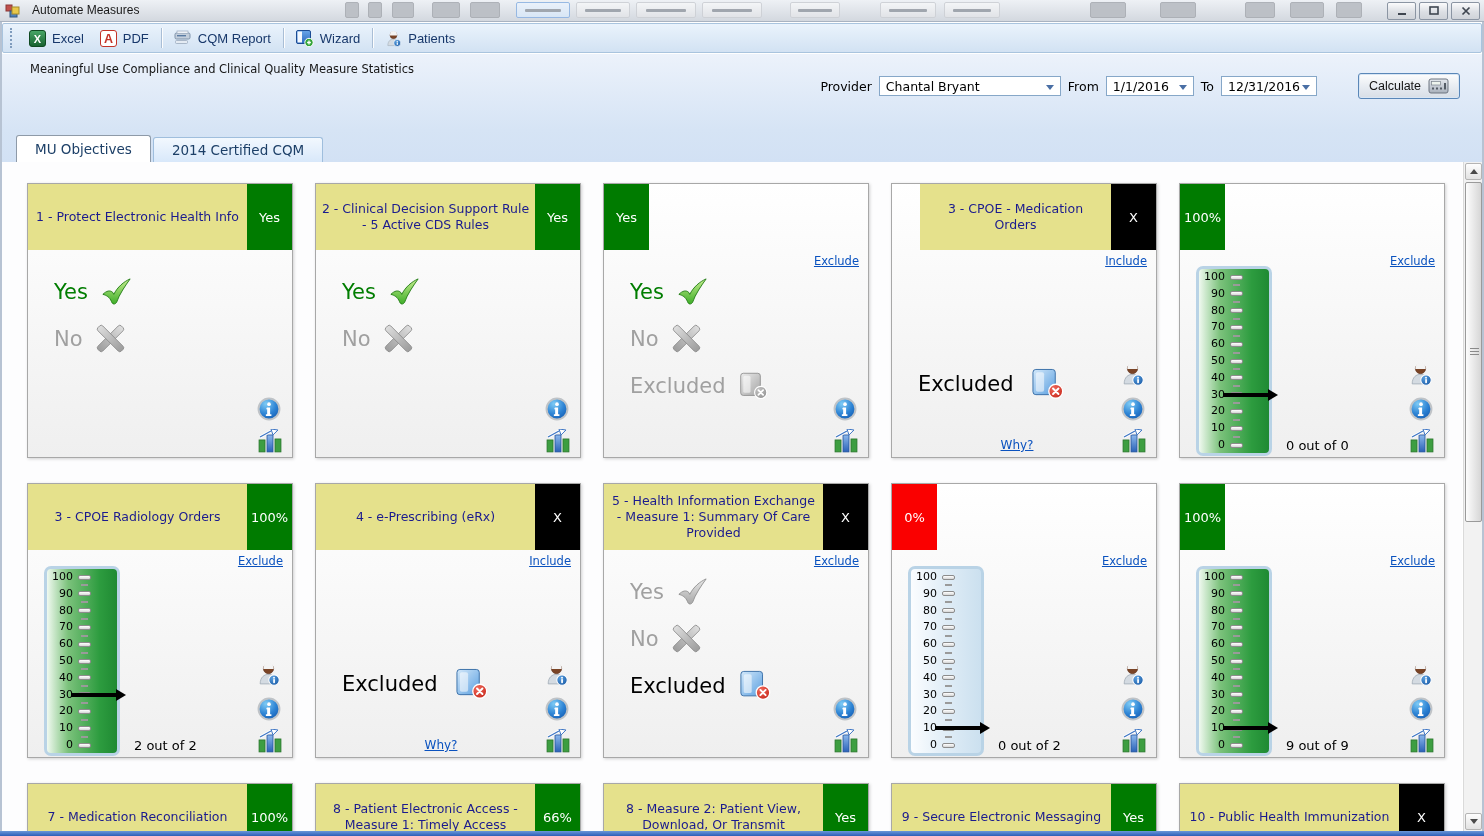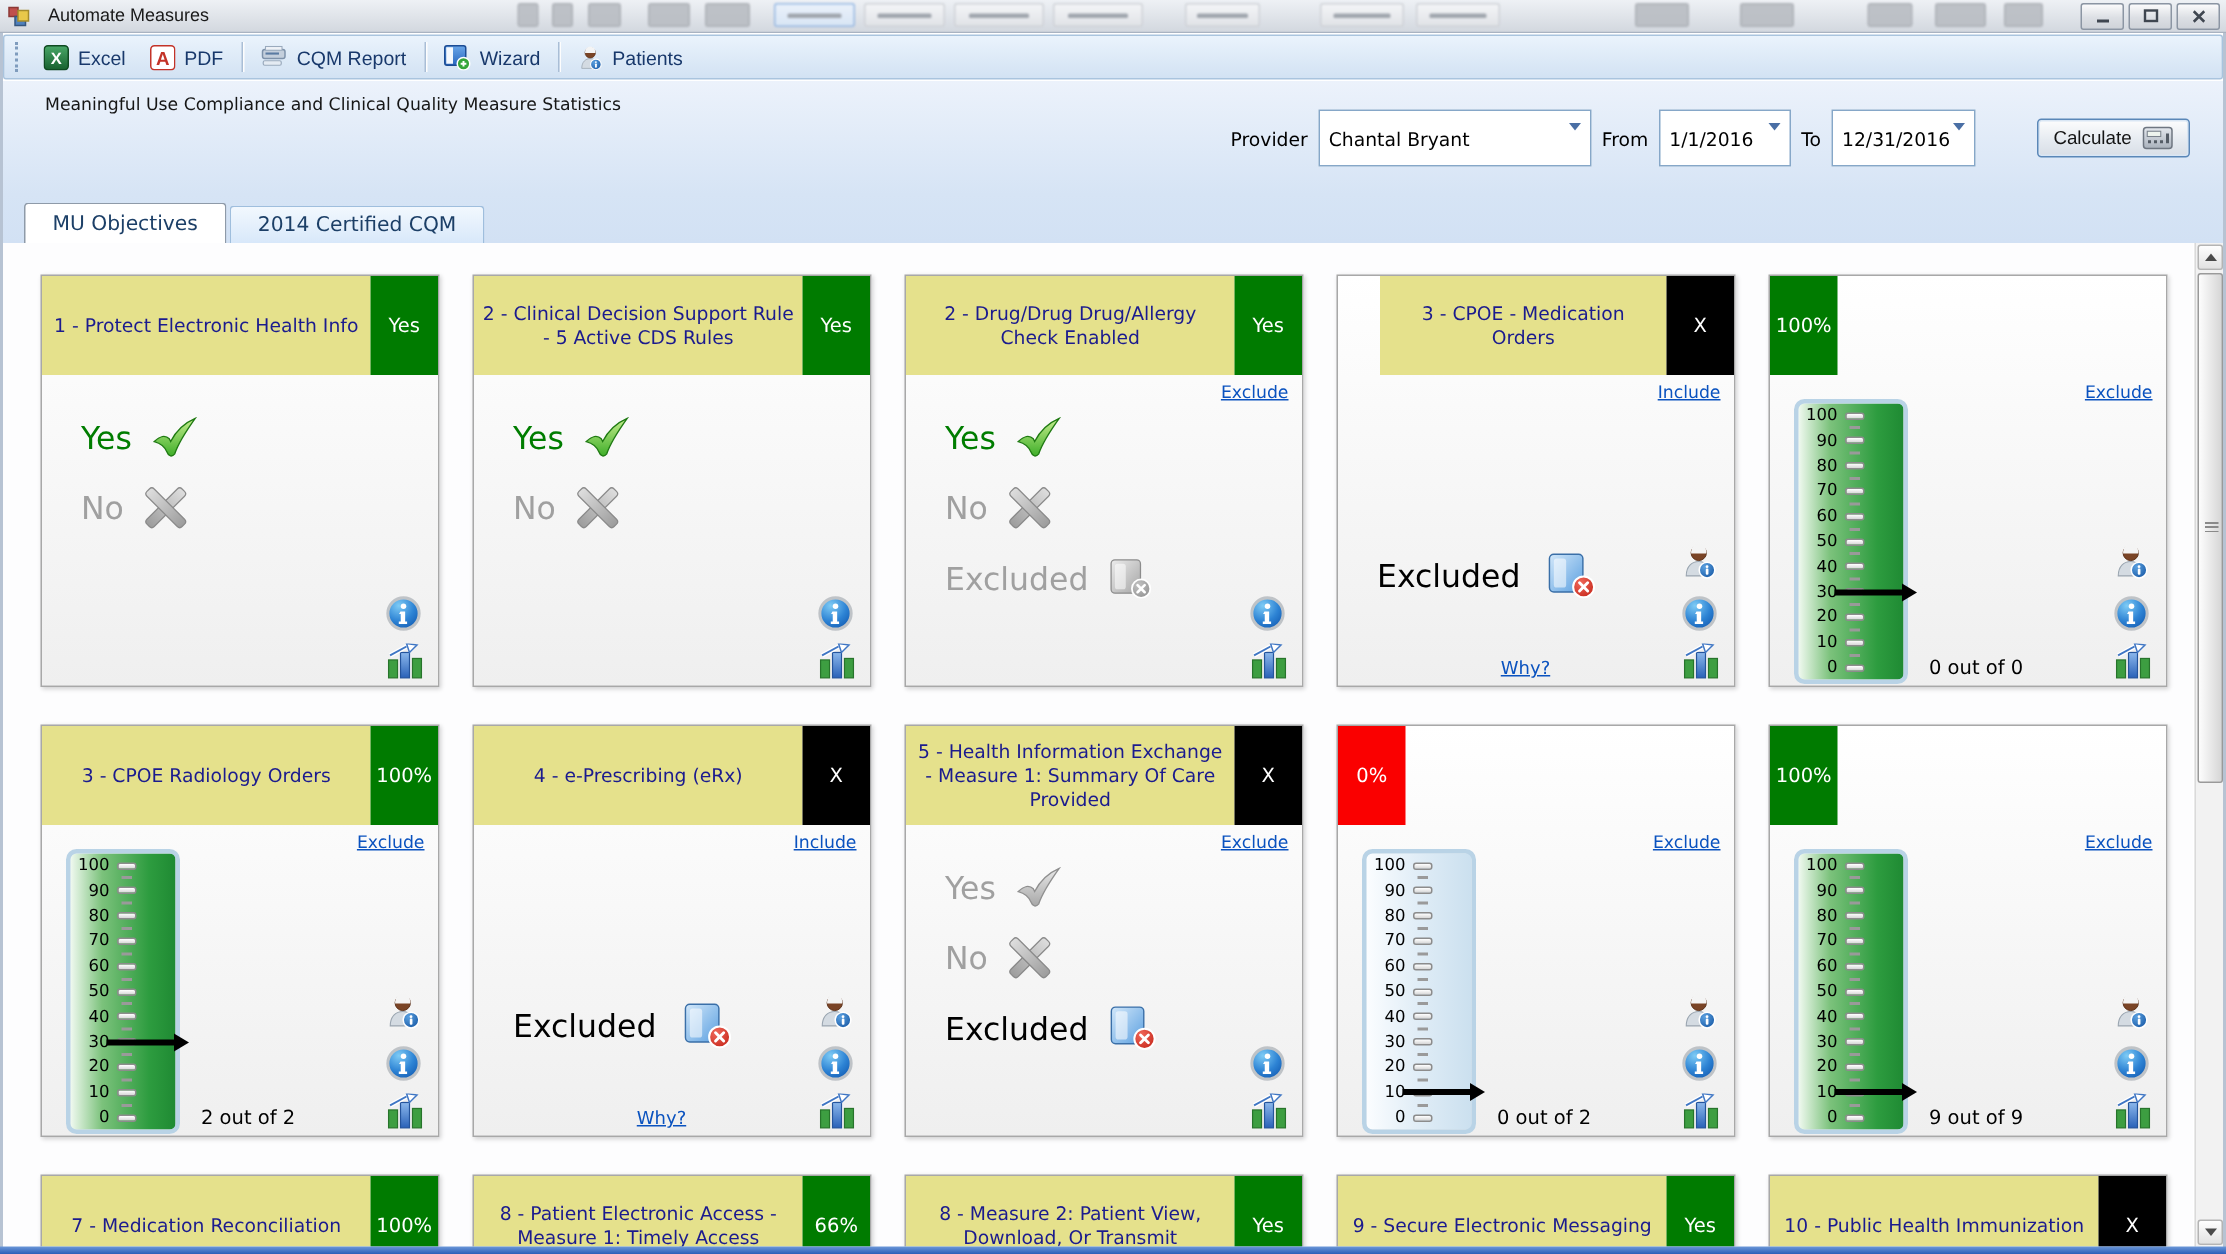--- a/index.html
+++ b/index.html
@@ -31,21 +31,21 @@
     font-family:"Liberation Sans",sans-serif; font-size:13px; color:#18386b; cursor:pointer; border-radius:2px; }
   .tb-sep { width:1px; height:20px; background:#a9bed6; box-shadow:1px 0 0 #fdfdfd; margin:0 4px; }
 
   
   .header { position:absolute; top:54px; left:2px; right:2px; height:108px;
     background:linear-gradient(#ecf2fb,#d6e4f5 70%,#d2e1f4);text-decoration:underline; }
   .subtitle { position:absolute; left:28px; top:8px; font-family:"DejaVu Sans",sans-serif; font-size:11.5px; color:#161616; }
   .page-title { position:absolute; left:40px; top:24px; font-family:"DejaVu Sans",sans-serif; font-size:19px; color:#4a80ba; }
   .controls { position:absolute; right:22px; top:19px; display:flex; align-items:center; gap:7px;
     font-family:"DejaVu Sans",sans-serif; font-size:12.5px; color:#000; }
-  .combo { position:relative; height:38px; background:#fff; border:1px solid #86a7c8;
+  .combo { position:relative; height:20px; background:#fff; border:1px solid #86a7c8;
     display:flex; align-items:center; padding:0 20px 0 6px; font-size:12.5px; cursor:pointer; }
   .combo .arrow { position:absolute; right:6px; top:8px; width:0; height:0;
     border-left:4px solid transparent; border-right:4px solid transparent; border-top:5px solid #4a6fa5; }
   .calc-btn { margin-left:34px; height:26px; width:102px; background:linear-gradient(#fdfdfd,#e6ebf1 55%,#d8dee6);
     border:1px solid #5a87b8; border-radius:3px; box-shadow:inset 0 0 0 1px #d9e6f4;
     display:flex; align-items:center; justify-content:center; gap:7px;
     font-family:"Liberation Sans",sans-serif; font-size:12.5px; color:#141414; cursor:pointer; }
 
   
   .tabstrip { position:absolute; left:2px; right:2px; top:135px; height:27px;
@@ -388,21 +388,20 @@
             <rect x="1" y="11" width="6" height="12" fill="#3d9e41" stroke="#27742b" stroke-width="0.8"></rect>
             <rect x="9" y="6" width="6" height="17" fill="url(#g11)" stroke="#24549c" stroke-width="0.8"></rect>
             <rect x="17" y="10" width="6" height="13" fill="#3d9e41" stroke="#27742b" stroke-width="0.8"></rect>
             <polyline points="2,8 13,2" fill="none" stroke="#fff" stroke-width="3"></polyline>
             <polyline points="2,8 13,2" fill="none" stroke="#3f76c4" stroke-width="1.3"></polyline>
             <polygon points="13,0 20,1 15,6" fill="#fff" stroke="#3f76c4" stroke-width="1"></polygon>
           </svg></span>
       </div>
       <div class="card" style="left: 601px; top: 21px;">
         <div class="card-head">
-    <div class="card-title">2 - Drug/Drug Drug/Allergy Check Enabled</div>
     <div class="card-badge" style="background:#007B00">Yes</div>
   </div>
         <a class="card-link">Exclude</a>
         <div class="rows">
           <div class="m-row">
         <span style="color:#007D00">Yes</span>
         <span style="line-height:0"><svg width="31" height="27.28" viewBox="0 0 34 30">
                 <defs>
                   <linearGradient id="g12" x1="0" y1="0" x2="0" y2="1">
                     <stop offset="0" stop-color="#c6ee8e"></stop>

